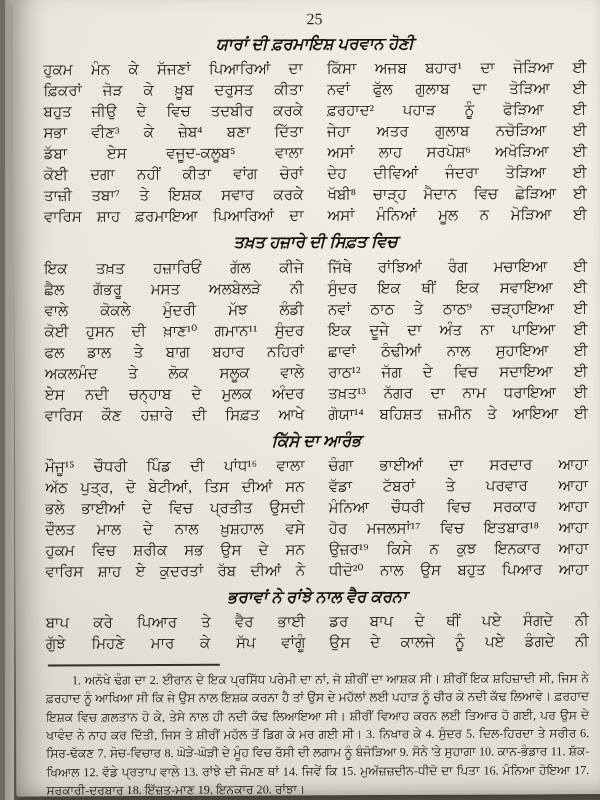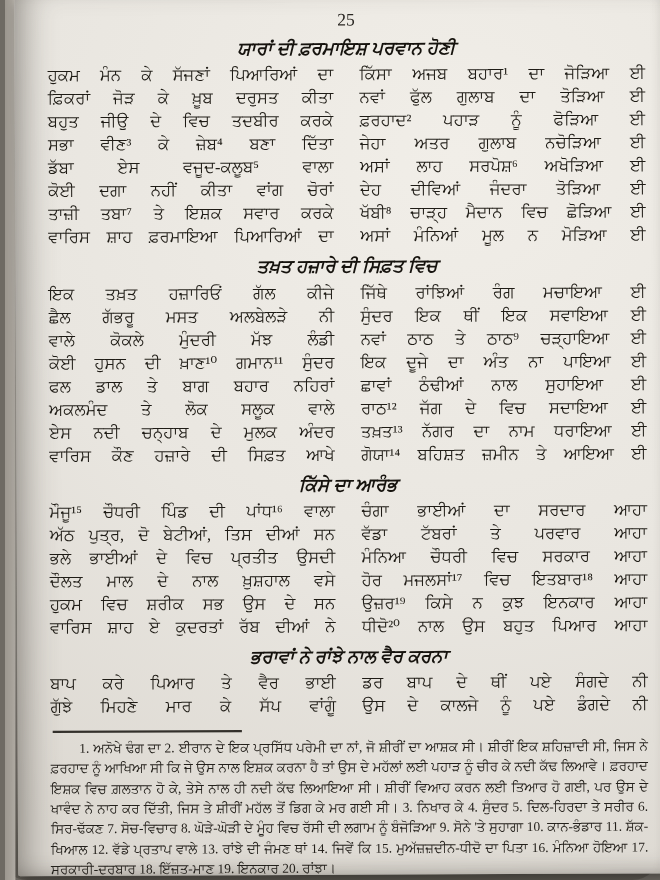--- a/index.html
+++ b/index.html
@@ -2,21 +2,21 @@
 <html><head>
 <meta charset="utf-8">
 <style>
   html,body{margin:0;padding:0}
   body{
     width:600px;height:800px;overflow:hidden;
     background:#6f6b64;
     font-family:"Liberation Serif","DejaVu Serif",serif;
   }
   .photo{position:relative;width:600px;height:800px;
-    background:linear-gradient(180deg,#908c85 0%,#87837c 72%,#5a564f 100%);border-radius:25px;}
+    background:linear-gradient(180deg,#908c85 0%,#87837c 72%,#5a564f 100%);}
   .photo::before{content:"";position:absolute;left:0;top:0;width:14px;height:100%;
     background:linear-gradient(90deg,#6e6a63 0px,#6e6a63 5px,#9d9890 5px,#a8a39b 10px,#bab5ad 14px);}
   .page{position:absolute;left:13px;top:-3px;width:590px;height:797px;
     background:radial-gradient(120% 90% at 68% 18%, #f1eee8 0%, #e9e6e0 55%, #dcd8d1 100%);
     transform:rotate(-0.25deg);transform-origin:top right;border-radius:2px;
     box-shadow:inset 26px 0 30px -18px rgba(60,55,48,.45),
                inset -8px 0 14px -10px rgba(60,55,48,.22),
                inset 0 -12px 20px -12px rgba(60,55,48,.35),
                2px 4px 10px rgba(0,0,0,.35);}
   .content{position:absolute;left:30px;right:17px;top:12px;color:#201d17}

